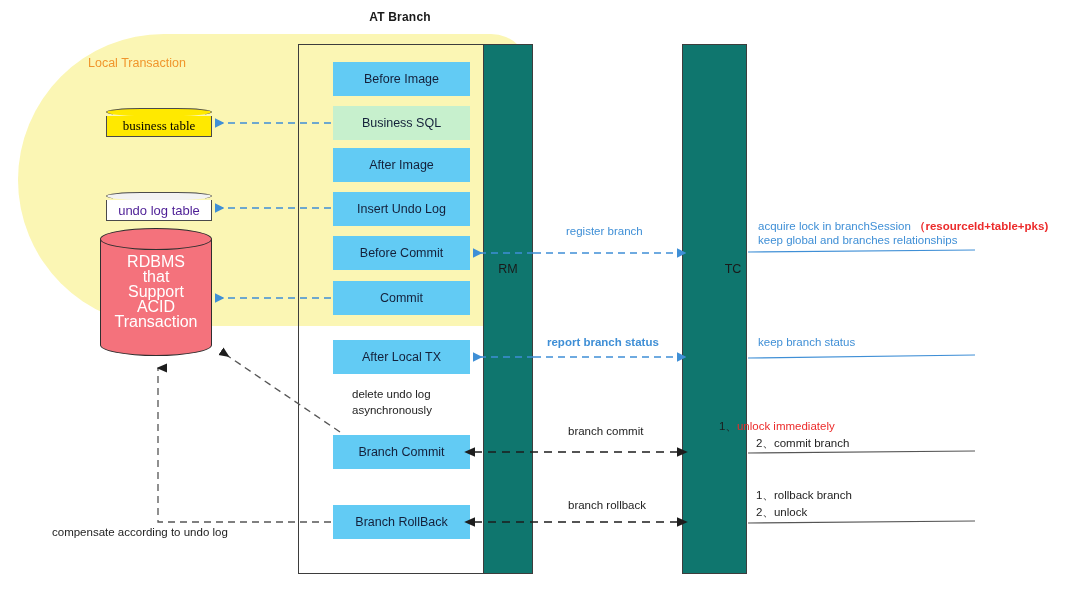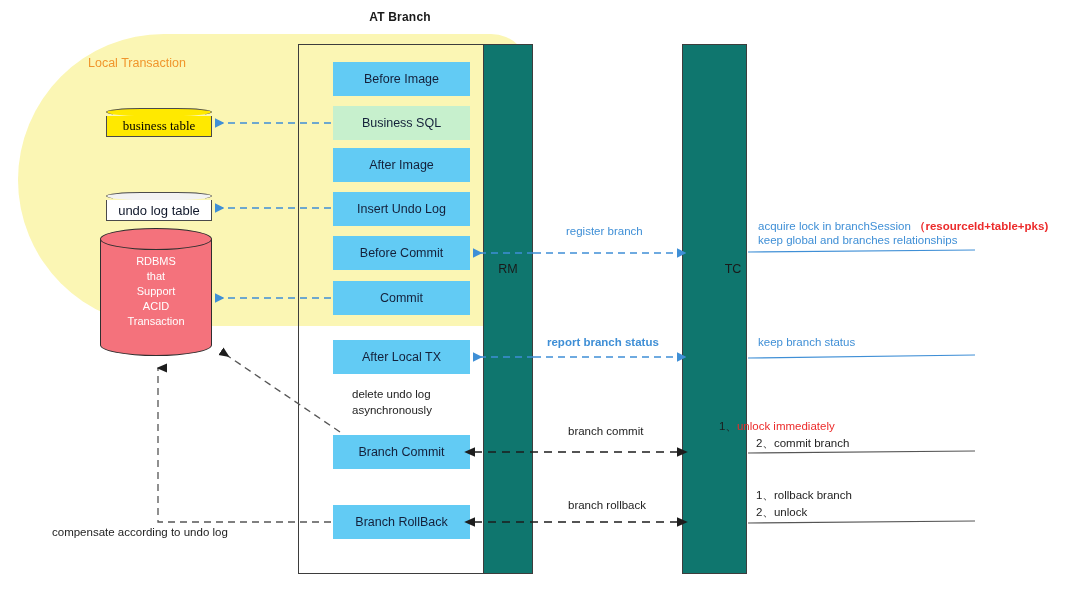--- a/index.html
+++ b/index.html
@@ -69,40 +69,40 @@
   .cylFlat .body{
     border:1.2px solid #4a4a4a;border-top:none;
     display:flex;align-items:center;justify-content:center;
     font-size:13px;
   }
   #busTable{left:106px;top:108px;width:106px;}
   #busTable .top{background:#ffe900;}
   #busTable .body{background:#ffe900;height:20px;color:#000;font-family:Liberation Serif, serif;}
   #undoTable{left:106px;top:192px;width:106px;}
   #undoTable .top{background:#f2f2f2;}
-  #undoTable .body{background:#ffffff;height:20px;color:#0f172a;}
+  #undoTable .body{background:#ffffff;height:20px;color:#4c1d95;}
 
   
   #rdbms{left:100px;top:228px;width:112px;height:128px;z-index:6;}
   #rdbms .top{
     position:absolute;left:0;top:0;width:100%;height:22px;
     background:#f4727c;border:1.3px solid #2f2f2f;border-radius:50%;box-sizing:border-box;
   }
   #rdbms .body{
     position:absolute;left:0;top:11px;width:100%;height:106px;
     background:#f4727c;border-left:1.3px solid #2f2f2f;border-right:1.3px solid #2f2f2f;
     box-sizing:border-box;
   }
   #rdbms .bot{
     position:absolute;left:0;top:106px;width:100%;height:22px;
     background:#f4727c;border:1.3px solid #2f2f2f;border-radius:50%;box-sizing:border-box;
   }
   #rdbms .txt{
     position:absolute;left:0;top:26px;width:100%;text-align:center;
-    color:#ffffff;font-size:11px;line-height:15px;z-index:2;
+    color:#ffffff;font-size:16px;line-height:15px;z-index:2;
   }
 
   
   .blueTxt{color:#3f8fd6;font-size:11.5px;z-index:7;}
   .blkTxt{color:#1d1d1d;font-size:11.5px;z-index:7;line-height:16px;}
   .redTxt{color:#ec2b2b;}
   .redBold{color:#ec2b2b;font-weight:bold;}
   svg{position:absolute;left:0;top:0;width:1080px;height:608px;z-index:7;
       pointer-events:none;overflow:visible;}
 </style>

